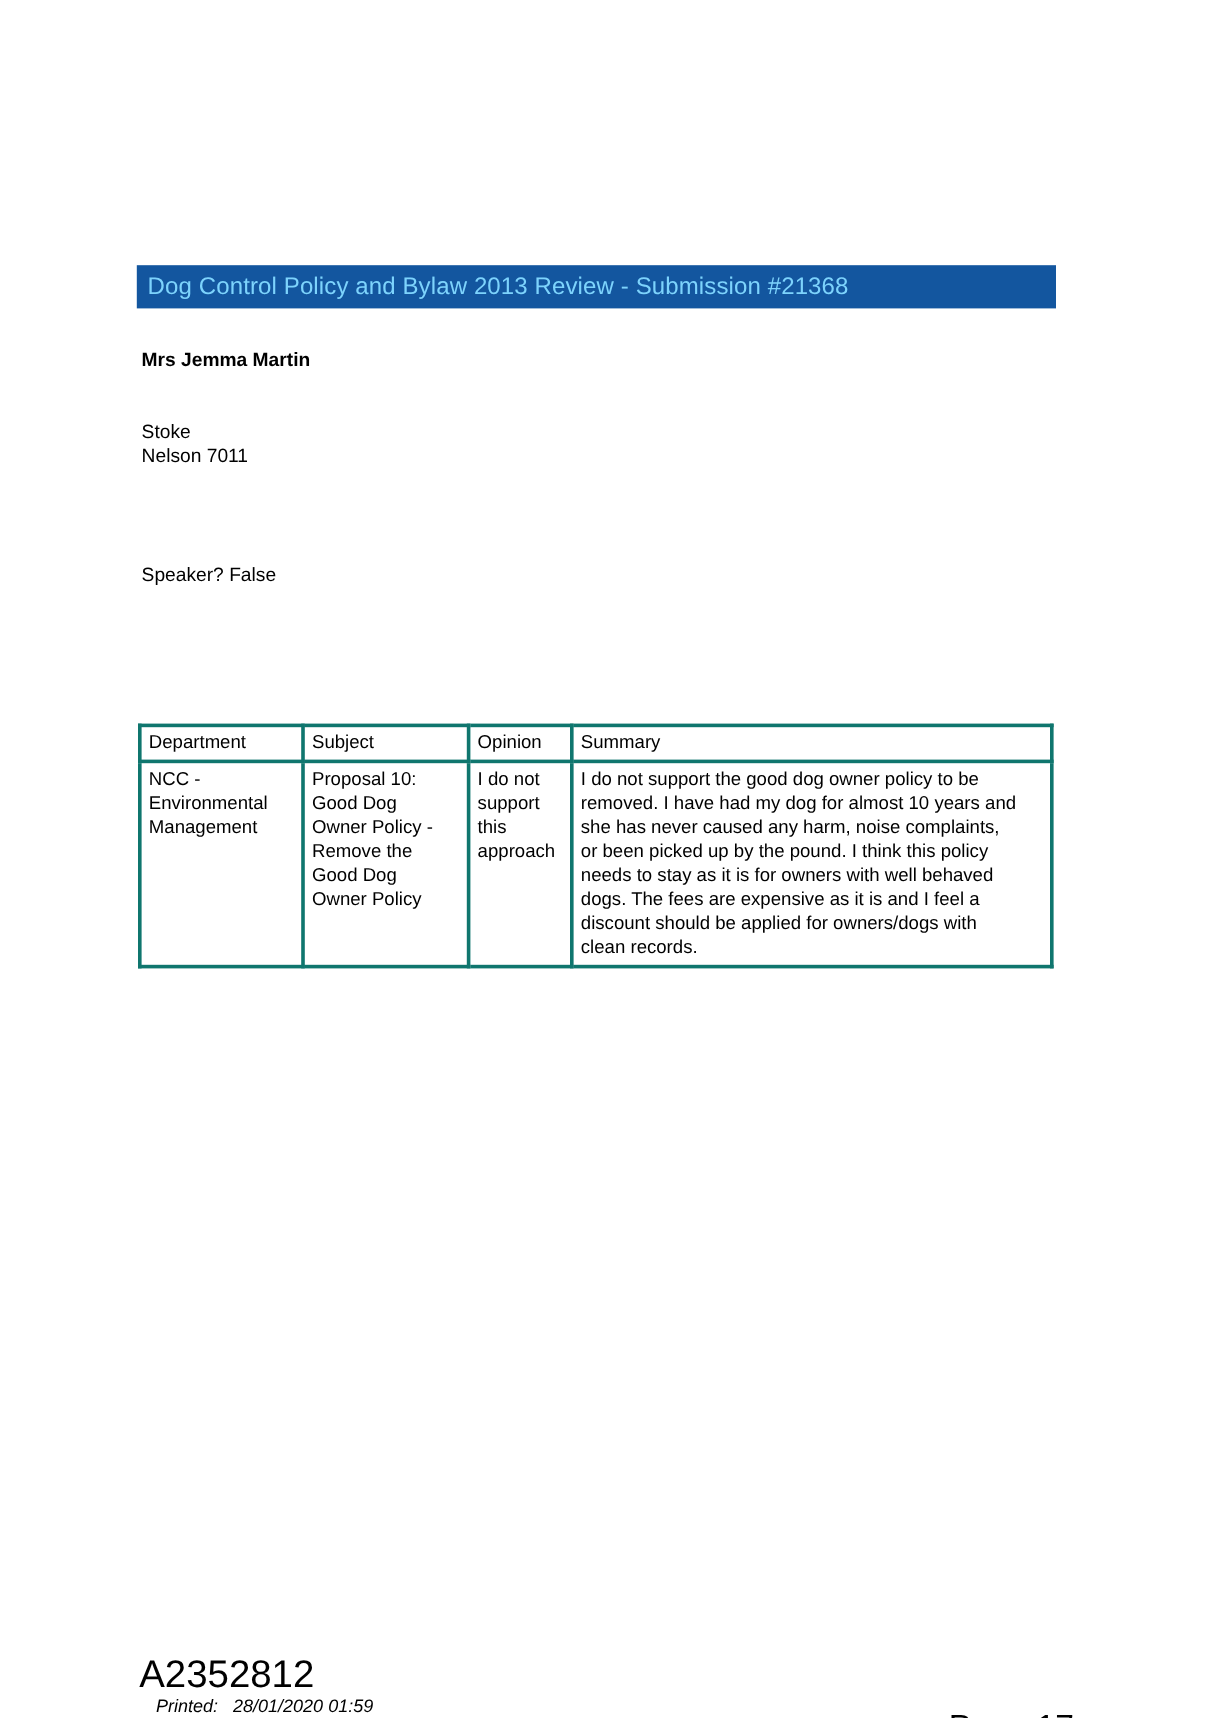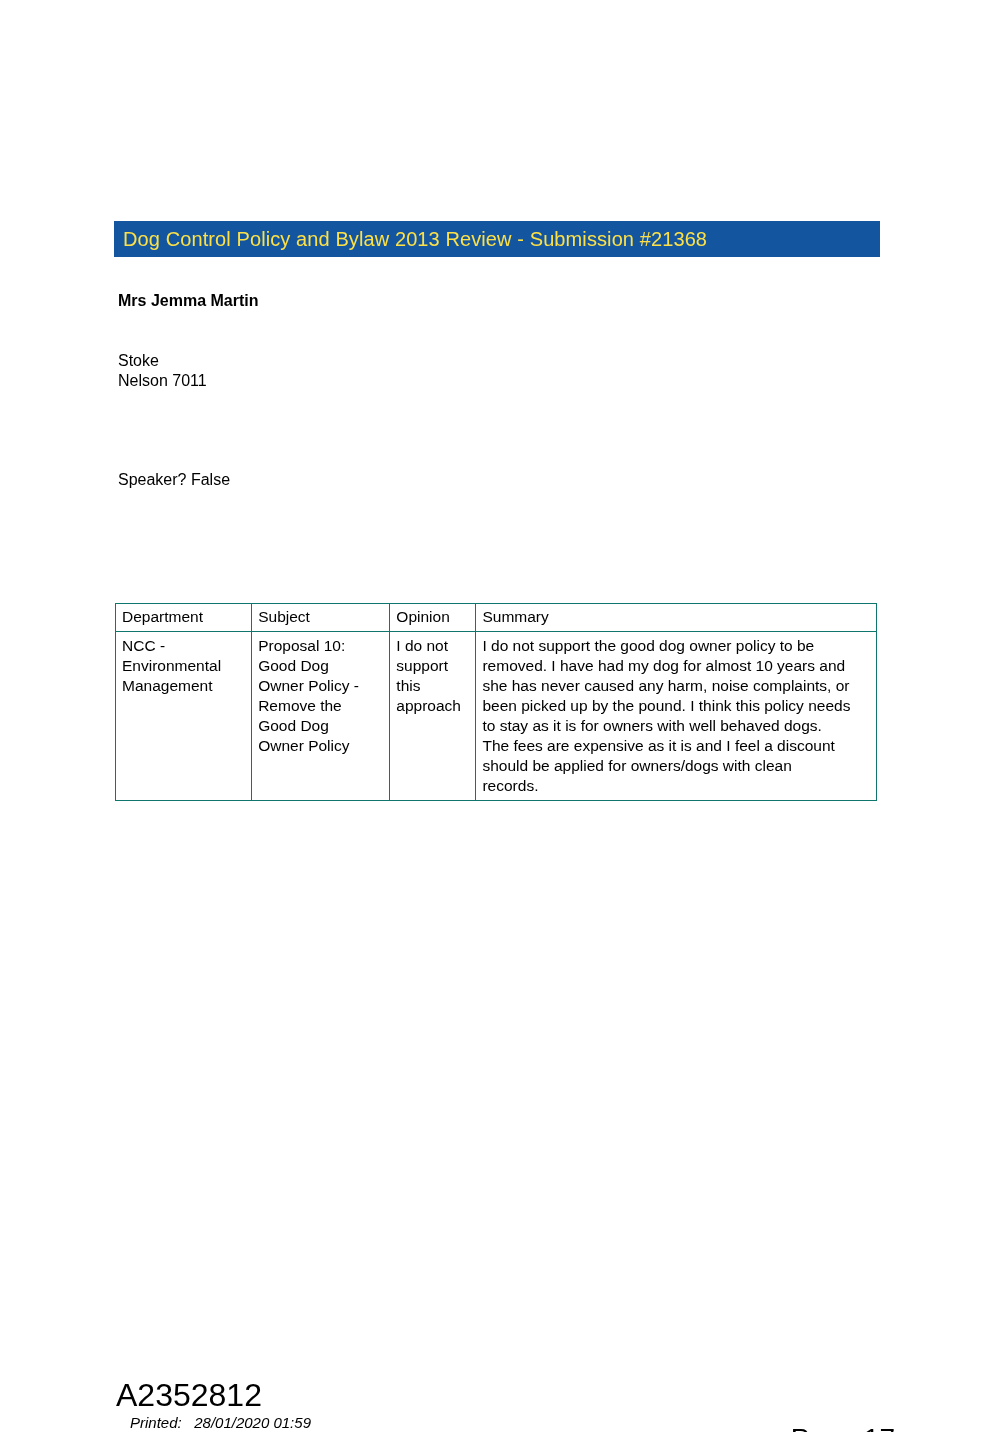--- a/index.html
+++ b/index.html
@@ -41,21 +41,21 @@
     width: 766px;
     height: 36px;
     background: #13569f;
   }
   .banner-text {
     position: absolute;
     left: 9px;
     top: 6px;
     font-size: 20px;
     line-height: 24px;
-    color: #fde047;
+    color: #7dd3fc;
     white-space: nowrap;
     letter-spacing: 0.1px;
   }
 
   
   .submitter-name {
     position: absolute;
     left: 118px;
     top: 291px;
     font-size: 16px;
@@ -84,21 +84,21 @@
   .sub-table {
     position: absolute;
     left: 115px;
     top: 603px;
     width: 762px;
     border-collapse: collapse;
     table-layout: fixed;
     font-size: 15.5px;
   }
   .sub-table td {
-    border: 1px solid #0f766e;
+    border: 3px solid #0f766e;
     vertical-align: top;
     padding: 4px 24px 4px 6px;
     line-height: 20px;
   }
   .sub-table thead td {
     height: 21px;
     padding-top: 3px;
     padding-bottom: 3px;
   }
   .sub-table tbody td {

